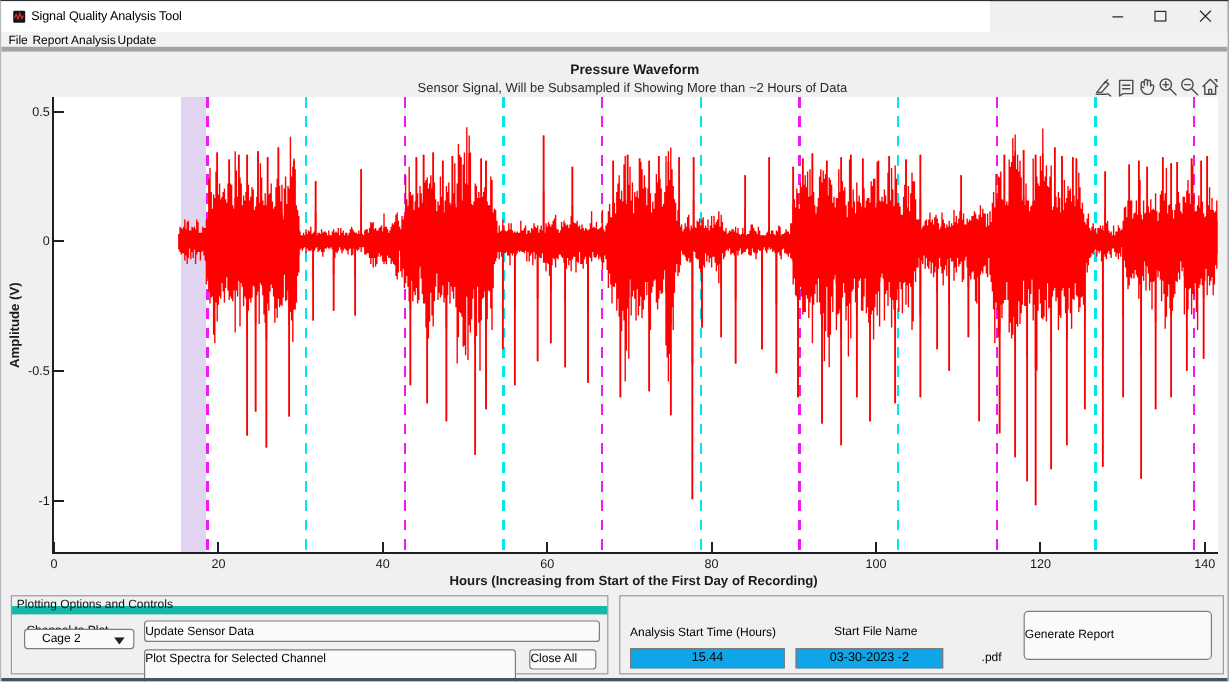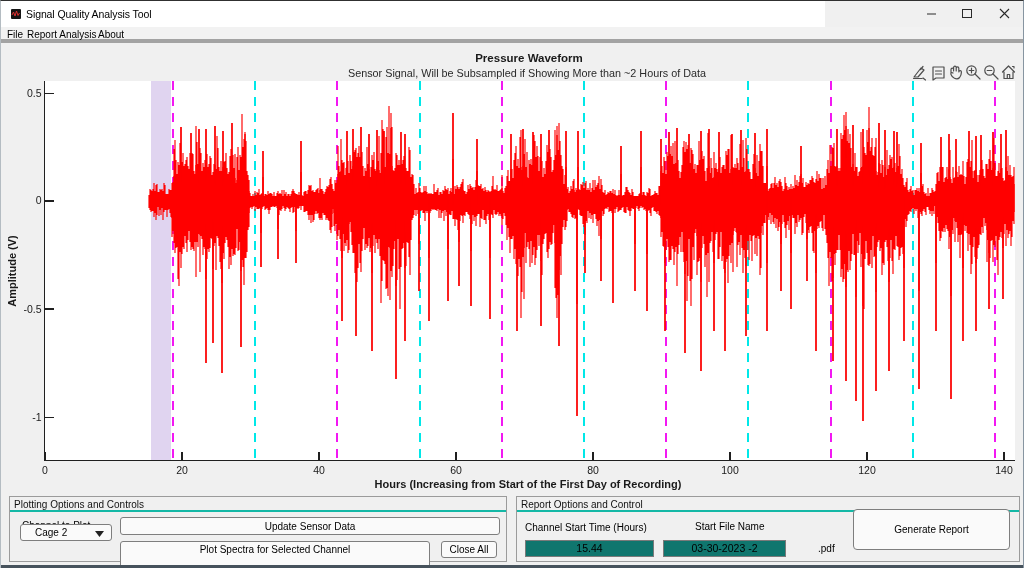--- a/index.html
+++ b/index.html
@@ -5,23 +5,23 @@
 body{position:relative;background:#f0f0f0;font-family:"Liberation Sans",sans-serif;
  border-left:1px solid #b4bcc2;border-right:1px solid #8795a1;border-top:1px solid #303030}
 #titlebar{position:absolute;left:0;top:0;width:824px;height:26px;background:#fff}
 #ticon{position:absolute;left:10px;top:8px;width:10px;height:10px;background:#151515;border-radius:1px}
 #ticon svg{position:absolute;left:0;top:0}
 #ttext{position:absolute;left:25px;top:7px;font-size:10.5px;color:#000;letter-spacing:-0.1px}
 .wbtn{position:absolute;top:0;width:38px;height:26px;color:#2a2a2a}
 #menubar{position:absolute;left:0;top:26px;width:1022px;height:16px;background:#f2f2f2;border-bottom:4px solid #a3a3a3;font-size:10px;color:#000}
 #menubar span{position:absolute;top:2px}
 .panel{position:absolute;background:#f0f0f0;border:1px solid #9b9b9b}
-.ptitle{position:absolute;left:0;top:0;right:0;height:15px;border-bottom:2px solid #14b8a6;font-size:10px;color:#111;padding-left:4px;padding-top:2px}
-.btn{position:absolute;background:#fafafa;border:1px solid #7e7e7e;border-radius:3px;font-size:10px;color:#000;text-align:center;line-height:16px}
-.inp{position:absolute;background:#0f766e;border:1px solid #7a7a7a;font-size:10.5px;color:#000;text-align:center;line-height:15px}
+.ptitle{position:absolute;left:0;top:0;right:0;height:15px;border-bottom:7px solid #14b8a6;font-size:10px;color:#111;padding-left:4px;padding-top:2px}
+.btn{position:absolute;background:#fafafa;border:1px solid #7e7e7e;border-radius:3px;font-size:10px;color:#000;line-height:16px}
+.inp{position:absolute;background:#0ea5e9;border:1px solid #7a7a7a;font-size:10.5px;color:#000;text-align:center;line-height:15px}
 .lbl{position:absolute;font-size:10px;color:#000;text-align:left}
 #bstrip{position:absolute;left:0;bottom:0;width:1022px;height:3px;background:#46525c}
 </style></head>
 <body>
 <div id="titlebar">
  <div id="ticon">
       <svg width="10" height="10">
         <path d="M1 6 L2.5 3 L4 7 L5.5 2 L7 6.5 L8.5 4" stroke="#e03030" stroke-width="1" fill="none"></path>
       </svg>
     </div>
@@ -32,21 +32,21 @@
  <svg class="wbtn" style="left:947px" width="38" height="26">
       <rect x="14.5" y="8.5" width="9" height="8" fill="none" stroke="#2a2a2a" stroke-width="1"></rect>
     </svg>
  <svg class="wbtn" style="left:984px" width="38" height="26">
       <path d="M15 8 L24 17 M24 8 L15 17" stroke="#2a2a2a" stroke-width="1.1"></path>
     </svg>
 </div>
 <div id="menubar">
     <span style="left:6px">File</span>
     <span style="left:26px">Report Analysis</span>
-    <span style="left:97px">About</span>
+    <span style="left:97px">Update</span>
   </div>
 <svg width="1024" height="495" viewBox="0 0 1024 495" style="position:absolute;left:0;top:0" shape-rendering="crispEdges" text-rendering="optimizeLegibility">
 <style>
  .dm{stroke:#f218f2;stroke-width:2;stroke-dasharray:9 7;fill:none}
  .dc{stroke:#00e8e8;stroke-width:2;stroke-dasharray:9 7;fill:none}
  .ax{stroke:#1f1f1f;stroke-width:1.6;fill:none}
  .tl{font:10.5px "Liberation Sans",sans-serif;fill:#1a1a1a}
  .bl{font:bold 11px "Liberation Sans",sans-serif;fill:#1a1a1a}
 </style>
 <rect x="44" y="79.5" width="970" height="380" fill="#ffffff"></rect>
@@ -124,20 +124,19 @@
  <div class="ptitle">Plotting Options and Controls</div>
  <div class="lbl" style="left:12px;top:23px;width:88px">Channel to Plot</div>
  <div class="btn" style="left:110px;top:20px;width:380px;height:18px;line-height:17px">Update Sensor Data</div>
  <div class="btn" style="left:10px;top:27px;width:92px;height:17px;text-align:left;padding-left:14px">Cage 2<svg width="9" height="6" style="position:absolute;right:7px;top:6px">
         <path d="M0 0 L9 0 L4.5 6 Z" fill="#222"></path>
       </svg></div>
  <div class="btn" style="left:110px;top:44px;width:310px;height:31px">Plot Spectra for Selected Channel</div>
  <div class="btn" style="left:431px;top:44px;width:56px;height:17px">Close All</div>
 </div>
 <div class="panel" id="pr" style="left:515px;top:495px;width:504px;height:66px">
- <div class="ptitle">Report Options and Control</div>
- <div class="lbl" style="left:8px;top:25px;width:130px">Channel Start Time (Hours)</div>
+ <div class="lbl" style="left:8px;top:25px;width:130px">Analysis Start Time (Hours)</div>
  <div class="inp" style="left:8px;top:43px;width:129px;height:17px">15.44</div>
  <div class="lbl" style="left:178px;top:24px;width:116px">Start File Name</div>
  <div class="inp" style="left:146px;top:43px;width:123px;height:17px">03-30-2023 -2</div>
  <div class="lbl" style="left:301px;top:46px;width:30px">.pdf</div>
  <div class="btn" style="left:336px;top:12px;width:157px;height:41px;line-height:39px;border-radius:4px">Generate Report</div>
 </div>
 <div id="bstrip"></div>
 </body></html>

